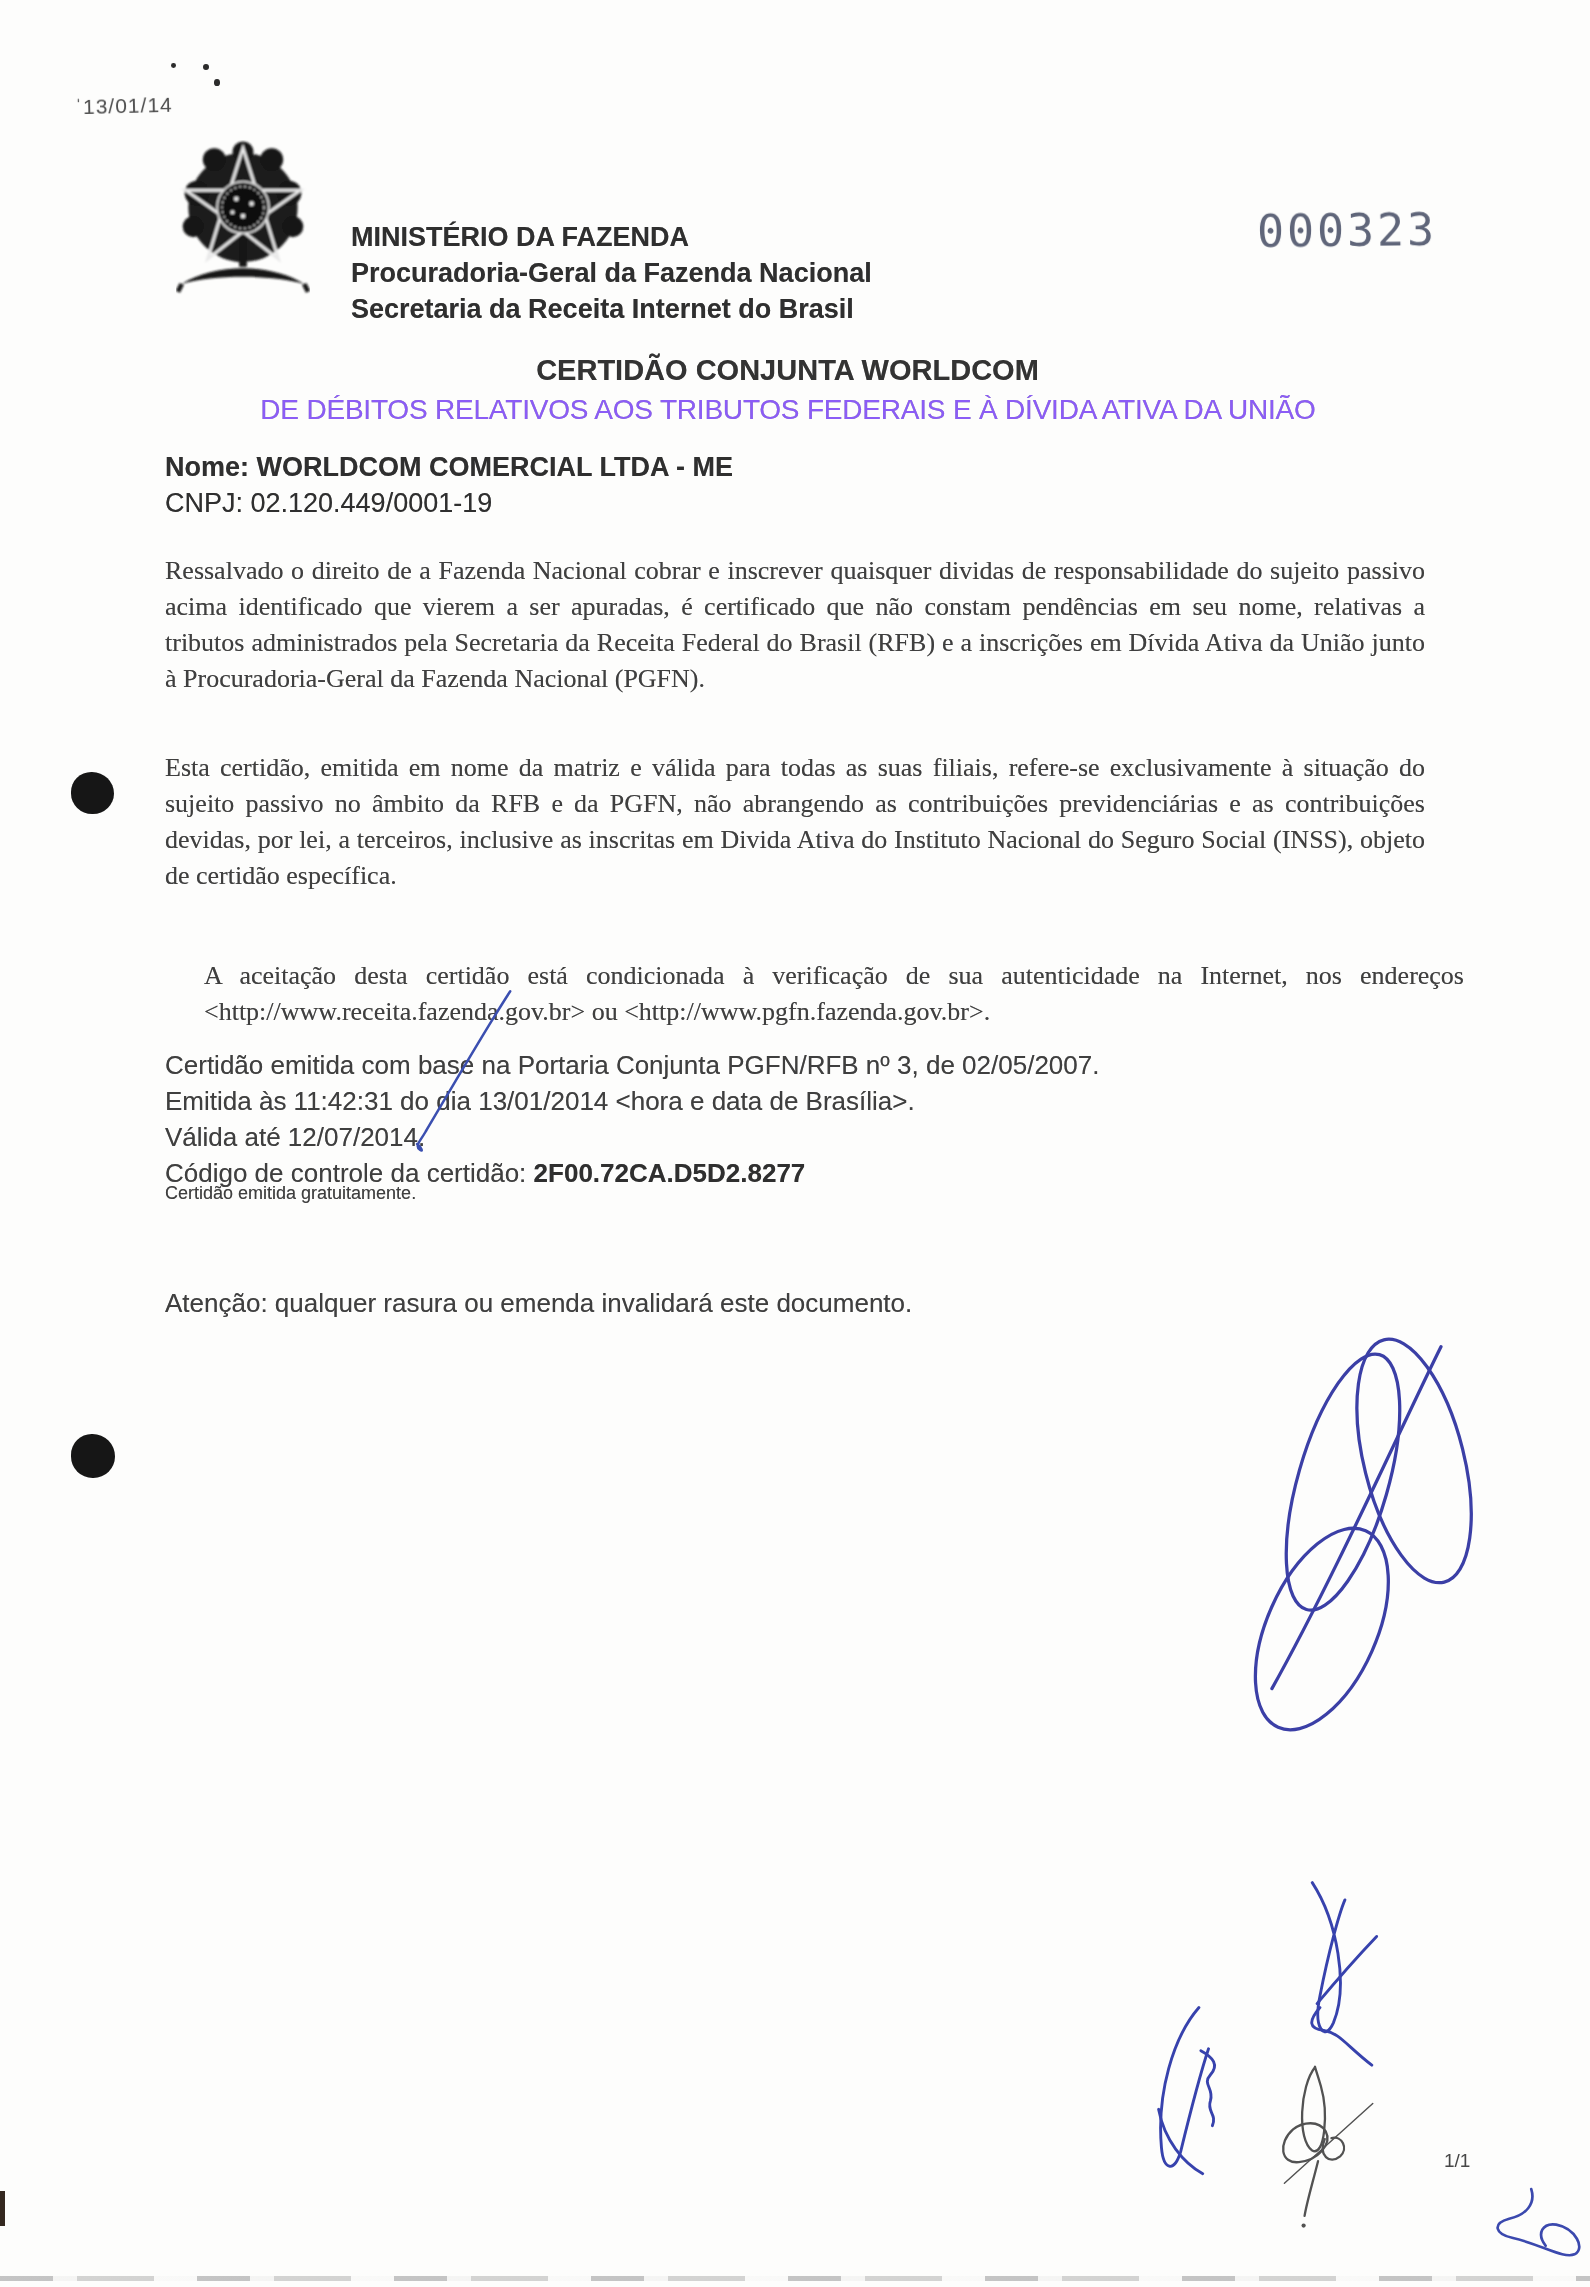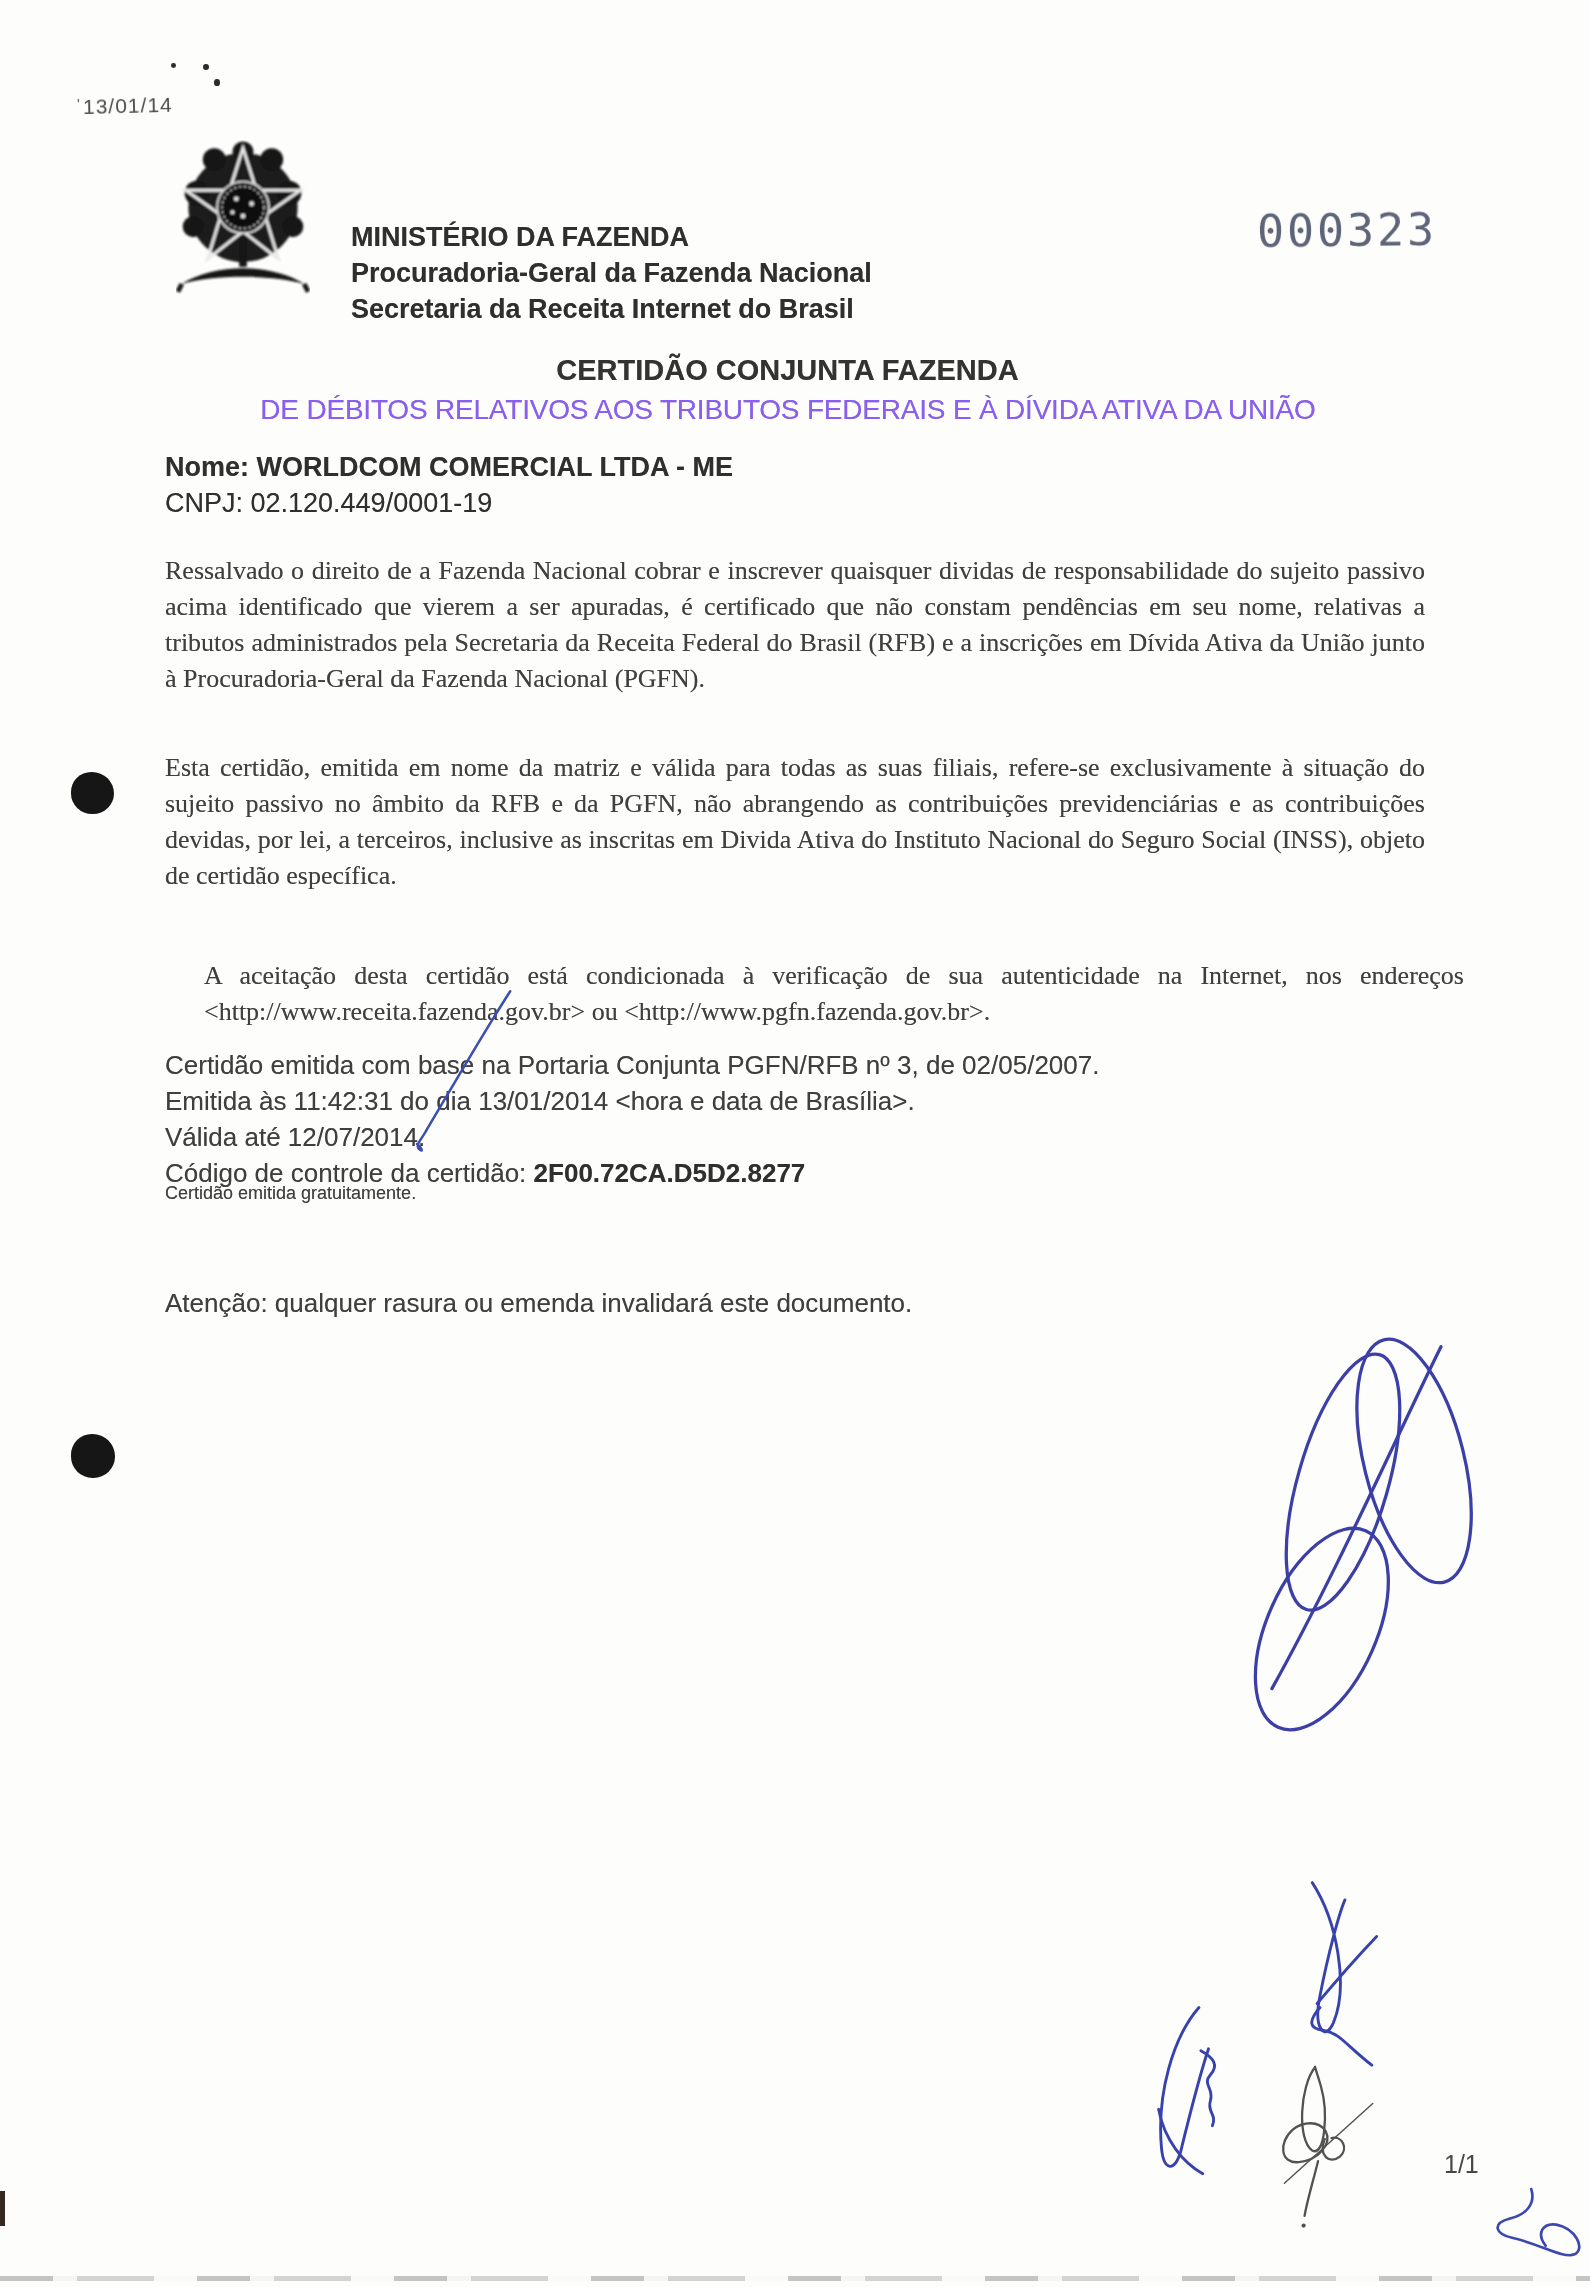--- a/index.html
+++ b/index.html
@@ -73,21 +73,21 @@
     font-size:26px;line-height:36px;color:#3f3f3f;
     text-shadow:0 0 0.6px rgba(63,63,63,.5);
   }
   .bold{font-weight:bold;color:#2f2f2f;}
   .gratuita{left:165px;top:1183px;font-size:18px;color:#3f3f3f;text-shadow:0 0 0.6px rgba(63,63,63,.5);}
   .atencao{left:165px;top:1288px;font-size:26px;color:#3f3f3f;text-shadow:0 0 0.6px rgba(63,63,63,.5);}
   .hole{
     background:#161616;border-radius:48% 52% 50% 50%;
     filter:blur(0.6px);
   }
-  .page-num{left:1444px;top:2150px;font-size:25px;color:#474747;}
+  .page-num{left:1444px;top:2150px;font-size:19px;color:#474747;}
   .ink-layer{left:0;top:0;pointer-events:none;}
   .bottom-edge{
     left:0;top:2276px;width:1591px;height:4.8px;
     background:repeating-linear-gradient(90deg,
       rgba(150,150,150,.55) 0 53px, rgba(200,200,200,.15) 53px 77px,
       rgba(160,160,160,.45) 77px 154px, rgba(220,220,220,.1) 154px 197px);
     filter:blur(0.7px);
   }
   .edge-mark{left:0;top:2191px;width:4.8px;height:35px;background:#34281f;filter:blur(0.5px);}
 </style>
@@ -130,21 +130,21 @@
   </svg>
 
   <div class="abs header-lines">
     <div>MINISTÉRIO DA FAZENDA</div>
     <div>Procuradoria-Geral da Fazenda Nacional</div>
     <div>Secretaria da Receita Internet do Brasil</div>
   </div>
 
   <div class="abs stamp">000323</div>
 
-  <div class="abs title1">CERTIDÃO CONJUNTA FAZENDA</div>
+  <div class="abs title1">CERTIDÃO CONJUNTA WORLDCOM</div>
   <div class="abs title2">DE DÉBITOS RELATIVOS AOS TRIBUTOS FEDERAIS E À DÍVIDA ATIVA DA UNIÃO</div>
 
   <div class="abs nome">Nome: WORLDCOM COMERCIAL LTDA - ME</div>
   <div class="abs cnpj">CNPJ: 02.120.449/0001-19</div>
 
   <div class="abs para p1">Ressalvado o direito de a Fazenda Nacional cobrar e inscrever quaisquer dividas de responsabilidade do sujeito passivo acima identificado que vierem a ser apuradas, é certificado que não constam pendências em seu nome, relativas a tributos administrados pela Secretaria da Receita Federal do Brasil (RFB) e a inscrições em Dívida Ativa da União junto à Procuradoria-Geral da Fazenda Nacional (PGFN).</div>
   <div class="abs para p2">Esta certidão, emitida em nome da matriz e válida para todas as suas filiais, refere-se exclusivamente à situação do sujeito passivo no âmbito da RFB e da PGFN, não abrangendo as contribuições previdenciárias e as contribuições devidas, por lei, a terceiros, inclusive as inscritas em Divida Ativa do Instituto Nacional do Seguro Social (INSS), objeto de certidão específica.</div>
   <div class="abs para p3">A aceitação desta certidão está condicionada à verificação de sua autenticidade na Internet, nos endereços &lt;http://www.receita.fazenda.gov.br&gt; ou &lt;http://www.pgfn.fazenda.gov.br&gt;.</div>
 
   <div class="abs emission">

